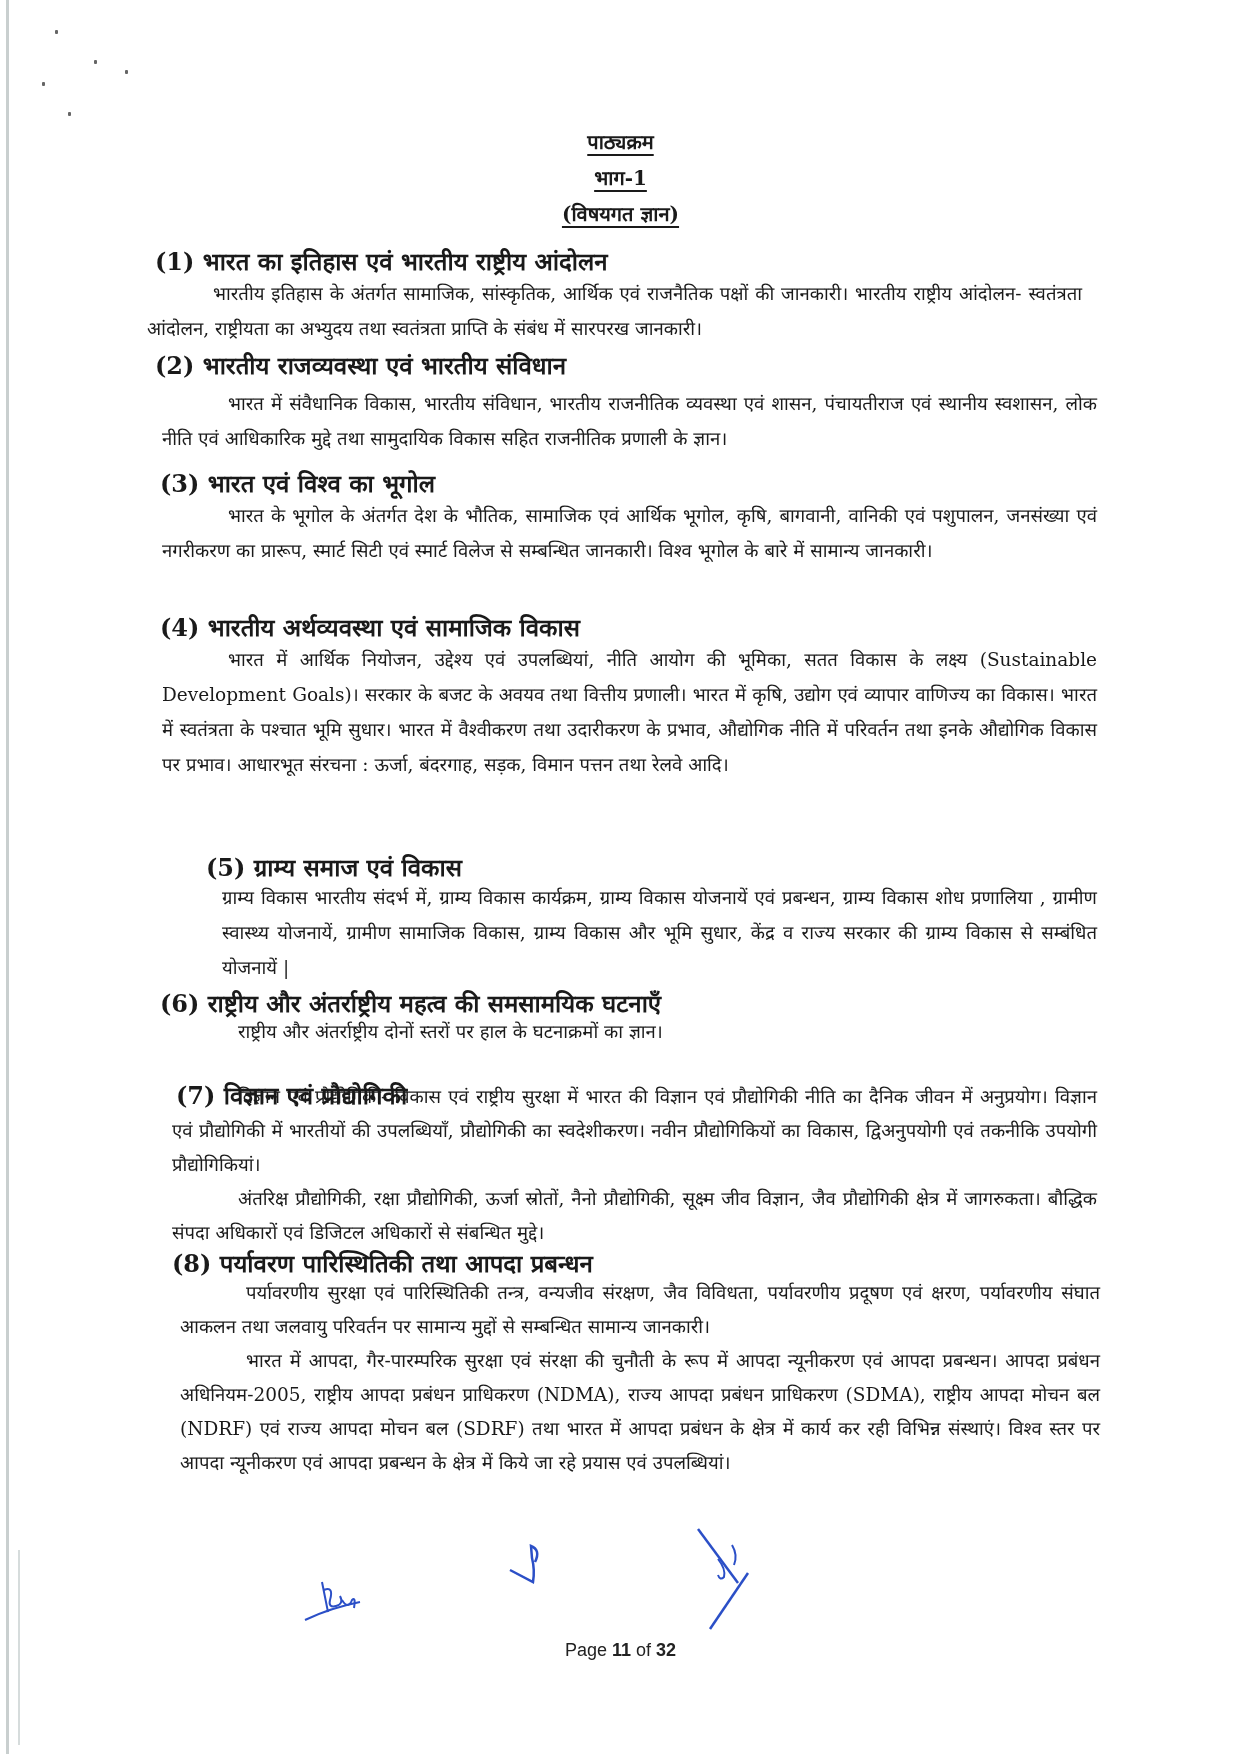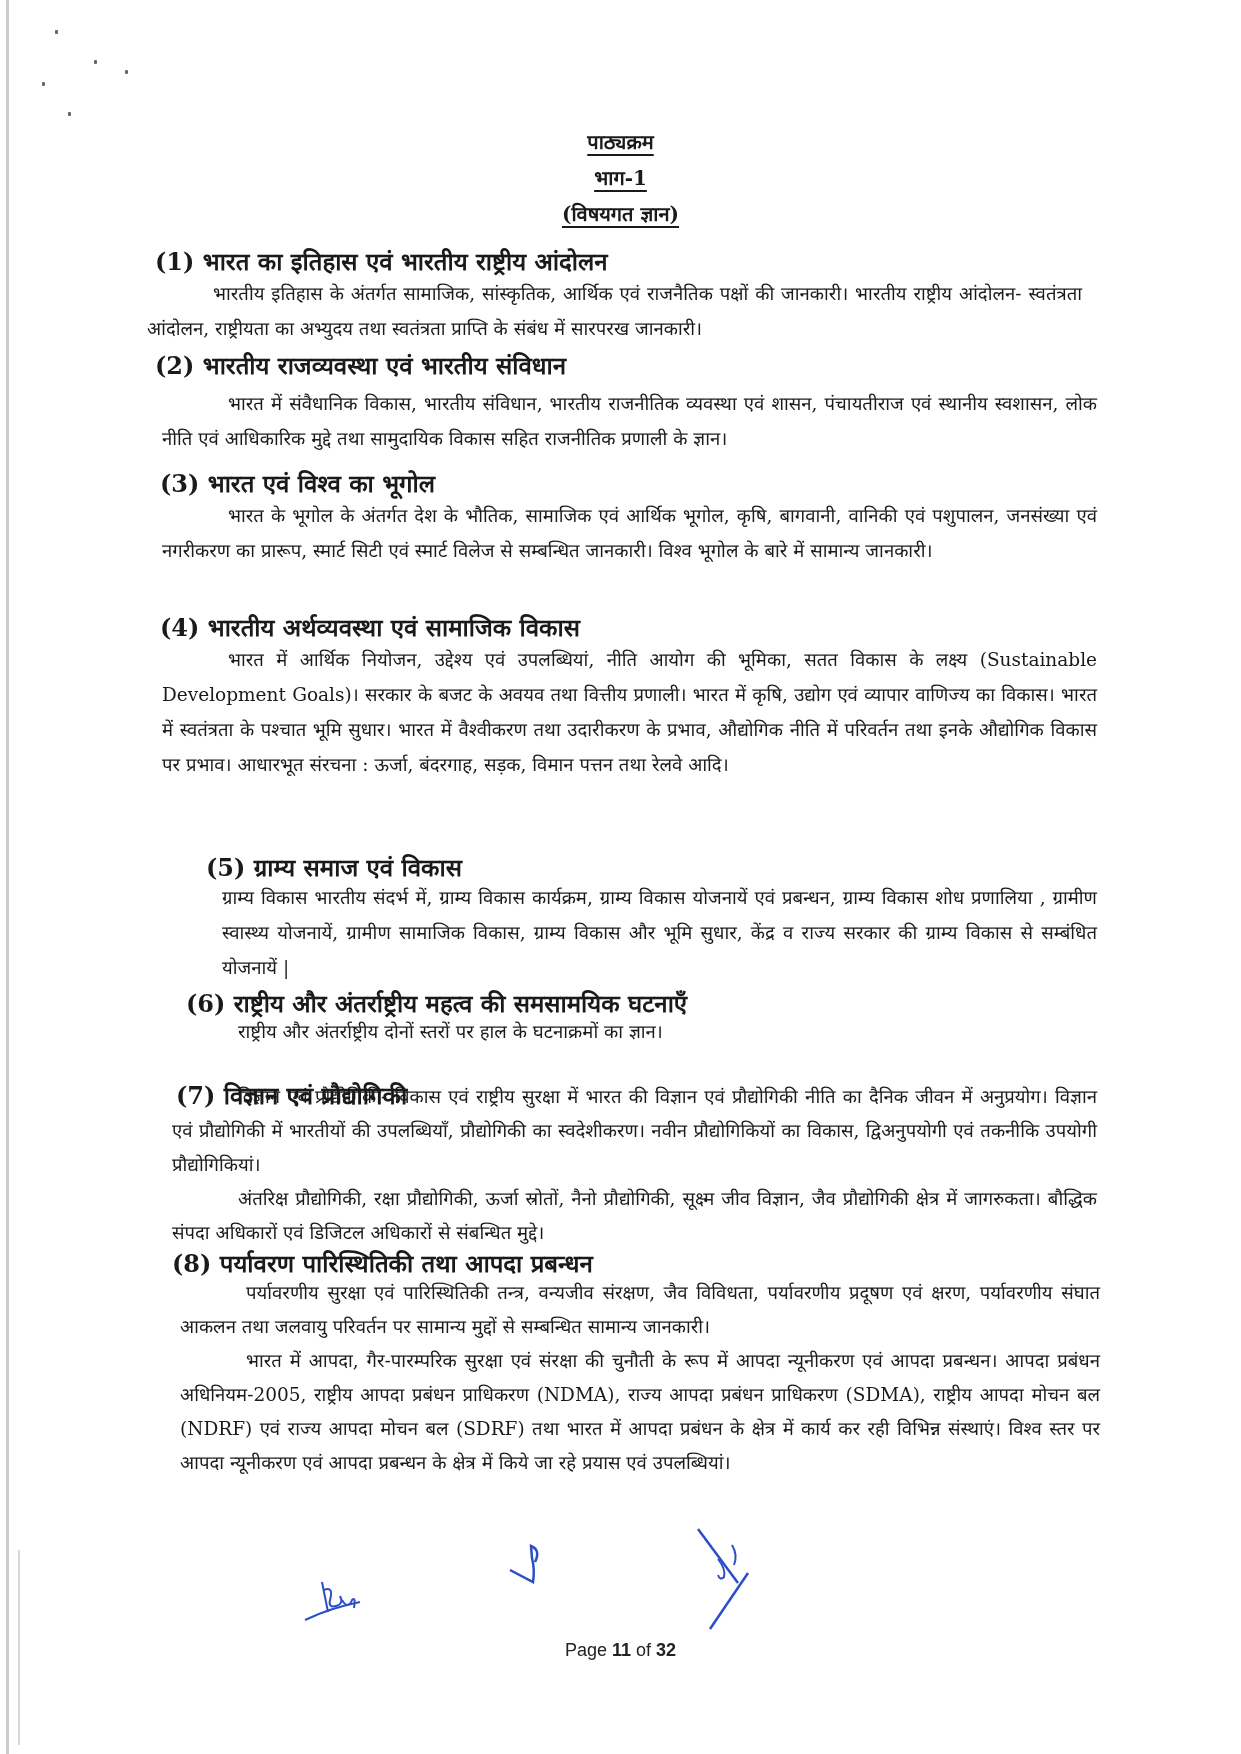--- a/index.html
+++ b/index.html
@@ -51,21 +51,21 @@
 
   <div class="sec-heading" style="left:160px;top:466px;">(3) भारत एवं विश्व का भूगोल</div>
   <div class="para" style="left:162px;top:498px;width:935px;"><span class="indent"></span><span>भारत के भूगोल के अंतर्गत देश के भौतिक, सामाजिक एवं आर्थिक भूगोल, कृषि, बागवानी, वानिकी एवं पशुपालन, जनसंख्या एवं नगरीकरण का प्रारूप, स्मार्ट सिटी एवं स्मार्ट विलेज से सम्बन्धित जानकारी। विश्व भूगोल के बारे में सामान्य जानकारी।</span></div>
 
   <div class="sec-heading" style="left:160px;top:610px;">(4) भारतीय अर्थव्यवस्था एवं सामाजिक विकास</div>
   <div class="para" style="left:162px;top:642px;width:935px;"><span class="indent"></span><span>भारत में आर्थिक नियोजन, उद्देश्य एवं उपलब्धियां, नीति आयोग की भूमिका, सतत विकास के लक्ष्य (Sustainable Development Goals)। सरकार के बजट के अवयव तथा वित्तीय प्रणाली। भारत में कृषि, उद्योग एवं व्यापार वाणिज्य का विकास। भारत में स्वतंत्रता के पश्चात भूमि सुधार। भारत में वैश्वीकरण तथा उदारीकरण के प्रभाव, औद्योगिक नीति में परिवर्तन तथा इनके औद्योगिक विकास पर प्रभाव। आधारभूत संरचना : ऊर्जा, बंदरगाह, सड़क, विमान पत्तन तथा रेलवे आदि।</span></div>
 
   <div class="sec-heading" style="left:174px;top:850px;margin-left:32px;">(5)  ग्राम्य समाज एवं विकास</div>
   <div class="para" style="left:222px;top:880px;width:875px;">ग्राम्य विकास भारतीय संदर्भ में, ग्राम्य विकास कार्यक्रम, ग्राम्य विकास योजनायें एवं प्रबन्धन, ग्राम्य विकास शोध प्रणालिया , ग्रामीण स्वास्थ्य योजनायें, ग्रामीण सामाजिक विकास, ग्राम्य विकास और भूमि सुधार, केंद्र व राज्य सरकार की ग्राम्य विकास से सम्बंधित योजनायें |</div>
 
-  <div class="sec-heading" style="left:186px;top:986px;">(6) राष्ट्रीय और अंतर्राष्ट्रीय महत्व की समसामयिक घटनाएँ</div>
+  <div class="sec-heading" style="left:160px;top:986px;">(6) राष्ट्रीय और अंतर्राष्ट्रीय महत्व की समसामयिक घटनाएँ</div>
   <div class="para" style="left:172px;top:1014px;width:925px;"><span class="indent"></span><span>राष्ट्रीय और अंतर्राष्ट्रीय दोनों स्तरों पर हाल के घटनाक्रमों का ज्ञान।</span></div>
 
   <div class="sec-heading" style="left:176px;top:1050px;margin-top:28px;">(7) विज्ञान एवं प्रौद्योगिकी</div>
   <div class="para" style="left:172px;top:1080px;width:925px;line-height:34px;"><span class="indent"></span><span>विज्ञान एवं प्रौद्योगिकी- विकास एवं राष्ट्रीय सुरक्षा में भारत की विज्ञान एवं प्रौद्योगिकी नीति का दैनिक जीवन में अनुप्रयोग। विज्ञान एवं प्रौद्योगिकी में भारतीयों की उपलब्धियाँ, प्रौद्योगिकी का स्वदेशीकरण। नवीन प्रौद्योगिकियों का विकास, द्विअनुपयोगी एवं तकनीकि उपयोगी प्रौद्योगिकियां।</span></div>
   <div class="para" style="left:172px;top:1182px;width:925px;line-height:34px;"><span class="indent"></span><span>अंतरिक्ष प्रौद्योगिकी, रक्षा प्रौद्योगिकी,  ऊर्जा स्रोतों, नैनो प्रौद्योगिकी, सूक्ष्म जीव विज्ञान, जैव प्रौद्योगिकी क्षेत्र में जागरुकता। बौद्धिक संपदा अधिकारों एवं डिजिटल अधिकारों से संबन्धित मुद्दे।</span></div>
 
   <div class="sec-heading" style="left:172px;top:1246px;">(8) पर्यावरण पारिस्थितिकी तथा आपदा प्रबन्धन</div>
   <div class="para" style="left:180px;top:1276px;width:920px;line-height:34px;"><span class="indent"></span><span>पर्यावरणीय सुरक्षा एवं पारिस्थितिकी तन्त्र, वन्यजीव संरक्षण, जैव विविधता, पर्यावरणीय प्रदूषण एवं क्षरण, पर्यावरणीय संघात आकलन तथा जलवायु परिवर्तन पर सामान्य मुद्दों से सम्बन्धित सामान्य जानकारी।</span></div>
   <div class="para" style="left:180px;top:1344px;width:920px;line-height:34px;"><span class="indent"></span><span>भारत में आपदा, गैर-पारम्परिक सुरक्षा एवं संरक्षा की चुनौती के रूप में आपदा न्यूनीकरण एवं आपदा प्रबन्धन। आपदा प्रबंधन अधिनियम-2005, राष्ट्रीय आपदा प्रबंधन प्राधिकरण (NDMA), राज्य आपदा प्रबंधन प्राधिकरण (SDMA), राष्ट्रीय आपदा मोचन बल (NDRF) एवं राज्य आपदा मोचन बल (SDRF) तथा भारत में आपदा प्रबंधन के क्षेत्र में कार्य कर रही विभिन्न संस्थाएं। विश्व स्तर पर आपदा न्यूनीकरण एवं आपदा प्रबन्धन के क्षेत्र में किये जा रहे प्रयास एवं उपलब्धियां।</span></div>
 

